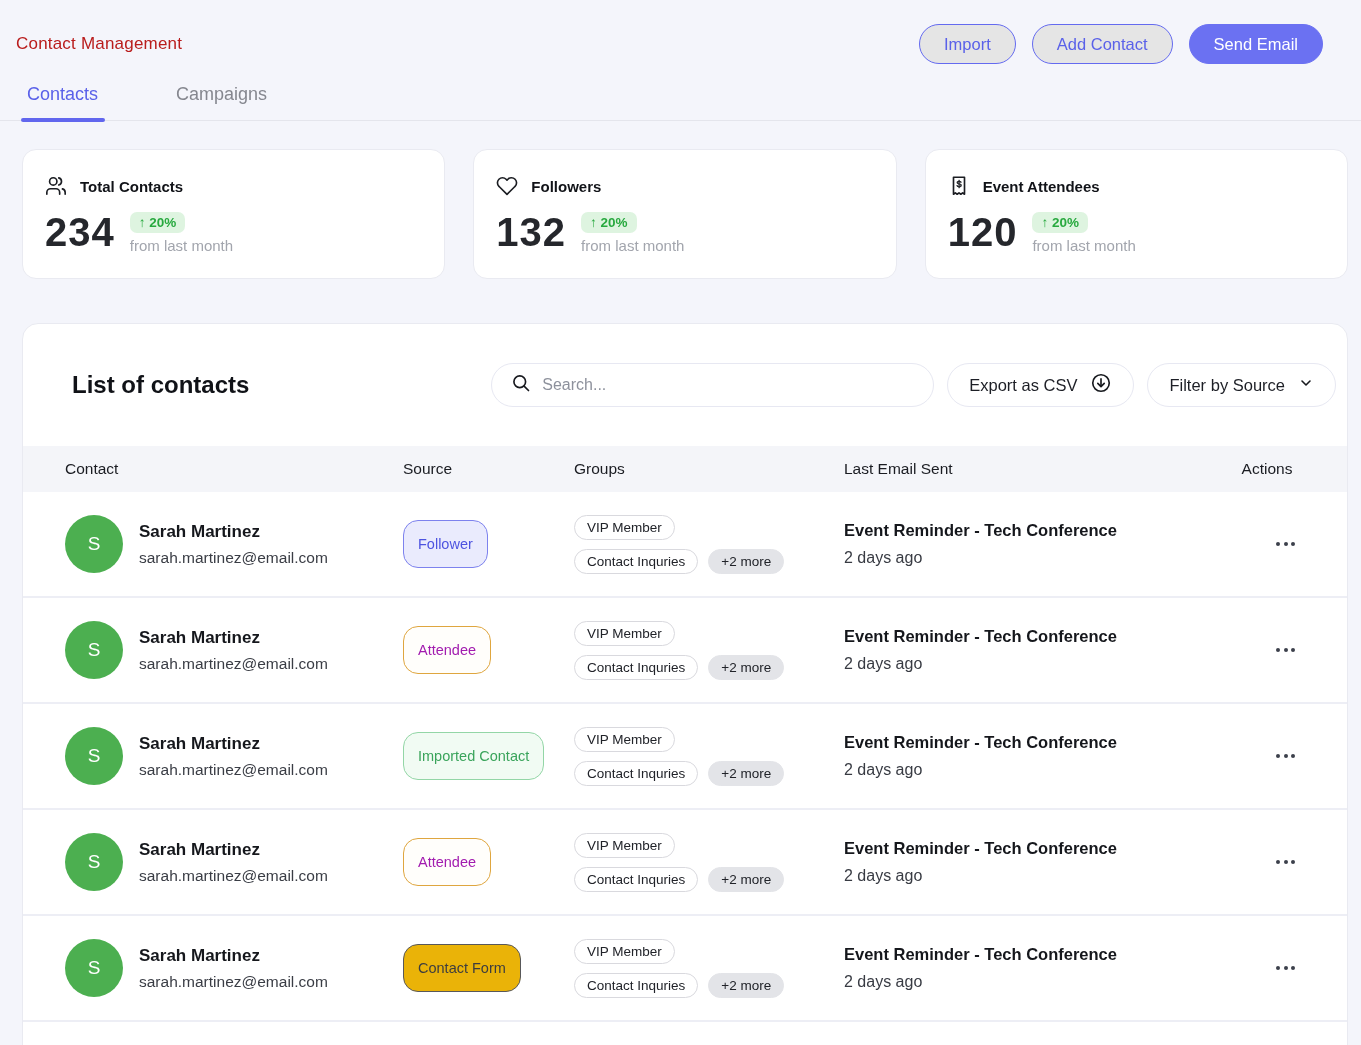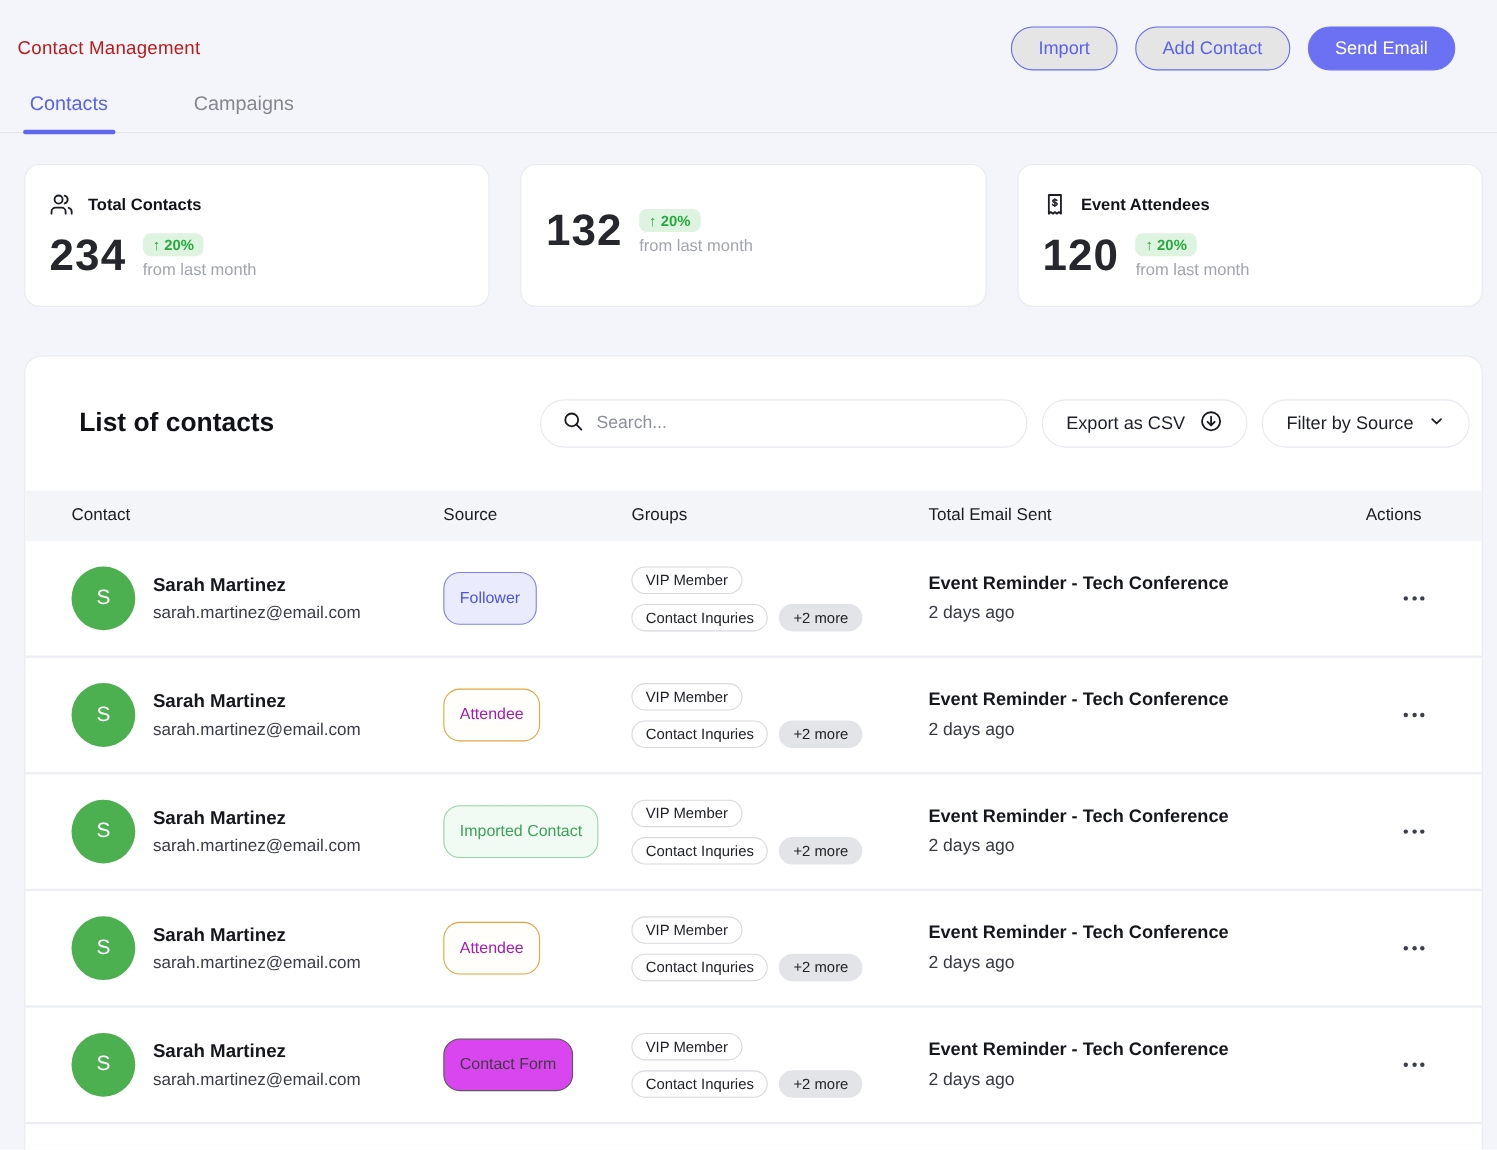--- a/index.html
+++ b/index.html
@@ -97,21 +97,21 @@
   .cname { font-size: 17px; font-weight: 700; color: #15171c; margin-bottom: 7px; }
   .cemail { font-size: 15.5px; color: #3a3d45; }
 
   .badge {
     display: inline-block; font-size: 14.5px; padding: 15px 14px;
     border-radius: 15px; border: 1.5px solid transparent; white-space: nowrap;
   }
   .badge[data-variant="indigo"] { color: #4d53e0; background: #eaebfd; border-color: #7d82ee; }
   .badge[data-variant="orange"] { color: #a21caf; background: #fffefb; border-color: #dfa63f; }
   .badge[data-variant="green"]  { color: #3aa45b; background: #f1fbf3; border-color: #93d6a6; }
-  .badge[data-variant="gray"]   { color: #3d3d3f; background: #d946ef; border-color: #58585a; }
+  .badge[data-variant="gray"]   { color: #3d3d3f; background: #eab308; border-color: #58585a; }
 
   .gline { display: flex; gap: 10px; }
   .gline + .gline { margin-top: 9px; }
   .chip {
     font-size: 13.5px; color: #212329; background: #fff;
     border: 1.5px solid #d9d9de; border-radius: 14px; padding: 4px 12px; white-space: nowrap;
   }
   .chip.more { background: #e3e4e8; border-color: #e3e4e8; cursor: pointer; }
 
   .subj { font-size: 16.5px; font-weight: 700; color: #15171c; margin-bottom: 9px; }
@@ -155,20 +155,28 @@
     <div class="stat-body">
       <span class="stat-value">234</span>
       <span class="stat-meta">
         <span class="change-badge"><span>↑</span> <span>20%</span></span>
         <span class="change-note">from last month</span>
       </span>
     </div>
   </div>
 
   <div class="stat-card">
+    <div class="stat-head">
+      <span>
+        <svg width="22" height="22" viewBox="0 0 24 24" fill="none" stroke="#1b1d22" stroke-width="1.8" stroke-linecap="round" stroke-linejoin="round">
+          <path d="M20.8 4.6a5.5 5.5 0 0 0-7.8 0L12 5.6l-1-1a5.5 5.5 0 0 0-7.8 7.8l1 1L12 21.2l7.8-7.8 1-1a5.5 5.5 0 0 0 0-7.8z"></path>
+        </svg>
+      </span>
+      <span class="stat-label">Followers</span>
+    </div>
     <div class="stat-body">
       <span class="stat-value">132</span>
       <span class="stat-meta">
         <span class="change-badge"><span>↑</span> <span>20%</span></span>
         <span class="change-note">from last month</span>
       </span>
     </div>
   </div>
 
   <div class="stat-card">
@@ -220,21 +228,21 @@
           <polyline points="6 9 12 15 18 9"></polyline>
         </svg>
       </span>
     </button>
   </div>
 
   <div class="thead">
     <div>Contact</div>
     <div>Source</div>
     <div>Groups</div>
-    <div>Total Email Sent</div>
+    <div>Last Email Sent</div>
     <div class="th-actions">Actions</div>
   </div>
 
   <div class="trow">
     <div class="contact-cell">
       <div class="avatar">S</div>
       <div>
         <div class="cname">Sarah Martinez</div>
         <div class="cemail">sarah.martinez@email.com</div>
       </div>

